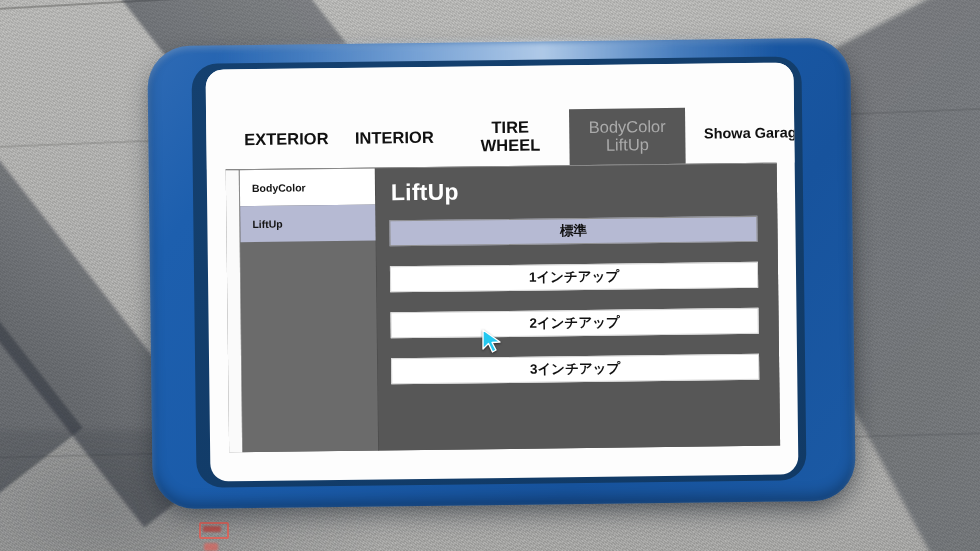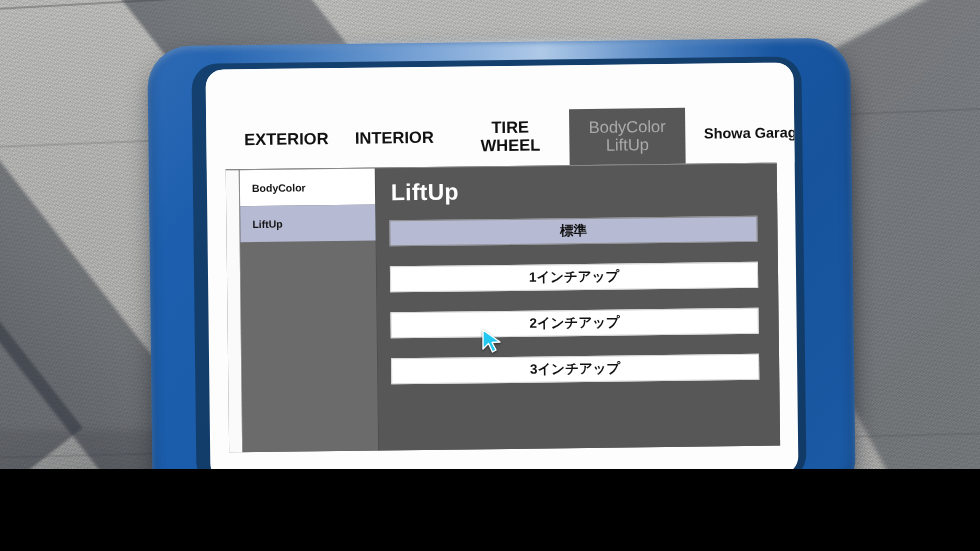--- a/index.html
+++ b/index.html
@@ -3,21 +3,21 @@
 <meta charset="utf-8">
 <style>
   html, body {
     margin: 0;
     padding: 0;
     background: #000;
   }
   #scene {
     position: relative;
     width: 980px;
-    height: 469px;
+    height: 551px;
     overflow: hidden;
     font-family: "Liberation Sans", sans-serif;
   }
 
   
   .ground {
     position: absolute;
     inset: 0;
     background:
       linear-gradient(180deg, #b9b9b7 0%, #b2b2b0 30%, #adadab 60%, #a6a6a4 100%);

